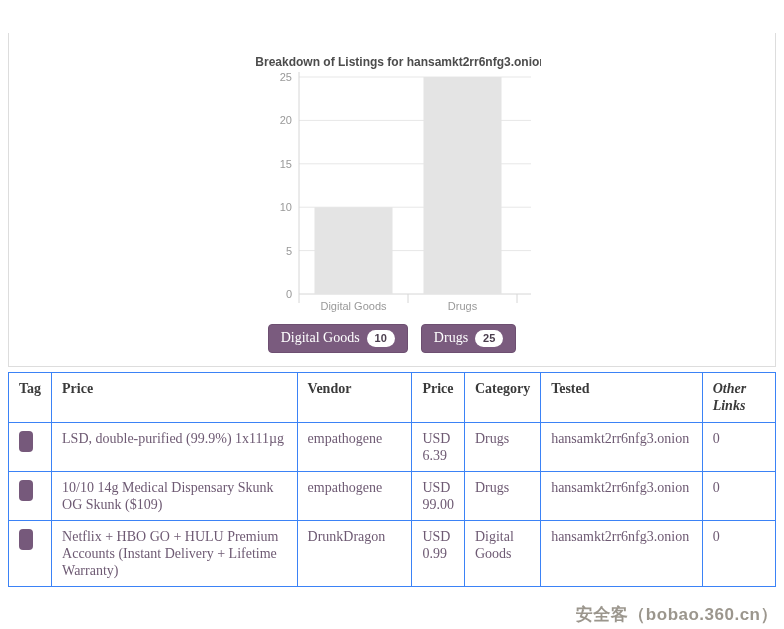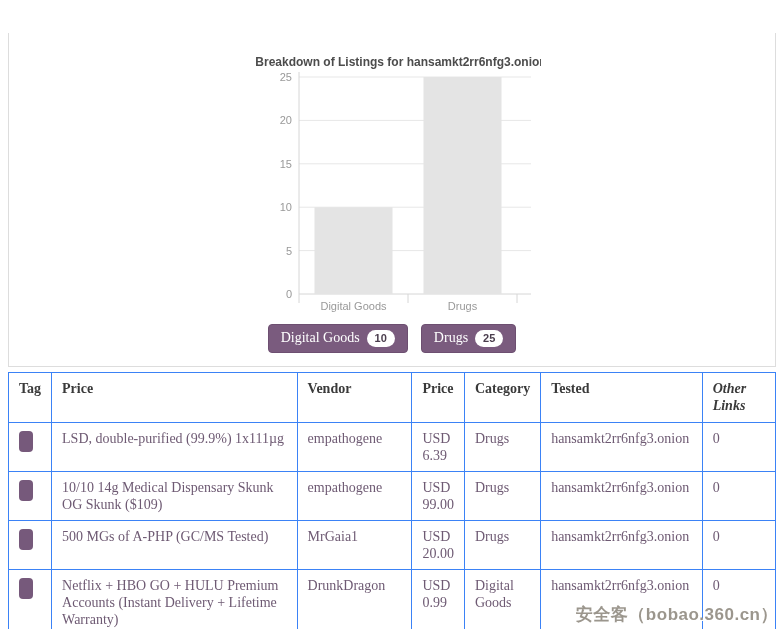--- a/index.html
+++ b/index.html
@@ -192,29 +192,20 @@
         <td><span class="tag-icon"></span></td>
         <td>10/10 14g Medical Dispensary Skunk OG Skunk ($109)</td>
         <td>empathogene</td>
         <td>USD 99.00</td>
         <td>Drugs</td>
         <td>hansamkt2rr6nfg3.onion</td>
         <td>0</td>
       </tr>
       <tr>
         <td><span class="tag-icon"></span></td>
-        <td>500 MGs of A-PHP (GC/MS Tested)</td>
-        <td>MrGaia1</td>
-        <td>USD 20.00</td>
-        <td>Drugs</td>
-        <td>hansamkt2rr6nfg3.onion</td>
-        <td>0</td>
-      </tr>
-      <tr>
-        <td><span class="tag-icon"></span></td>
         <td>Netflix + HBO GO + HULU Premium Accounts (Instant Delivery + Lifetime Warranty)</td>
         <td>DrunkDragon</td>
         <td>USD 0.99</td>
         <td>Digital Goods</td>
         <td>hansamkt2rr6nfg3.onion</td>
         <td>0</td>
       </tr>
     </tbody>
   </table>
 

